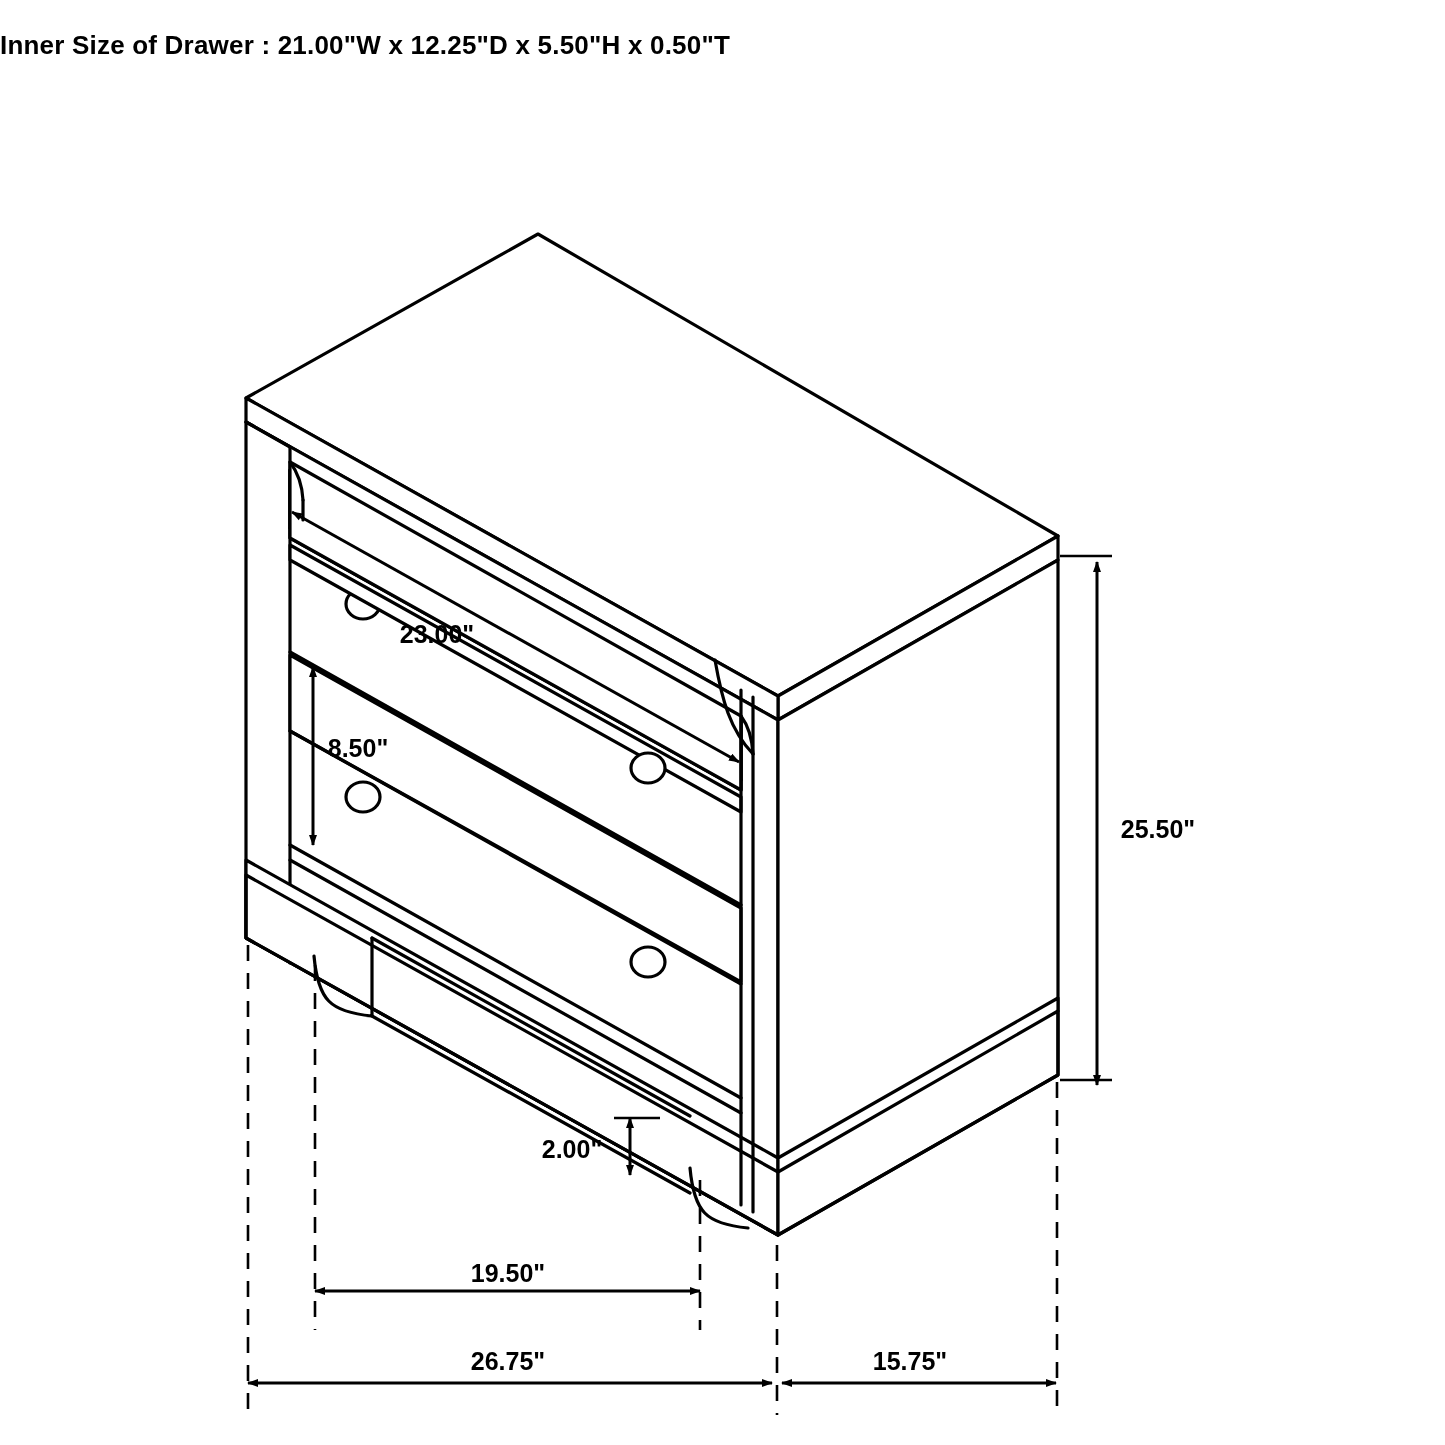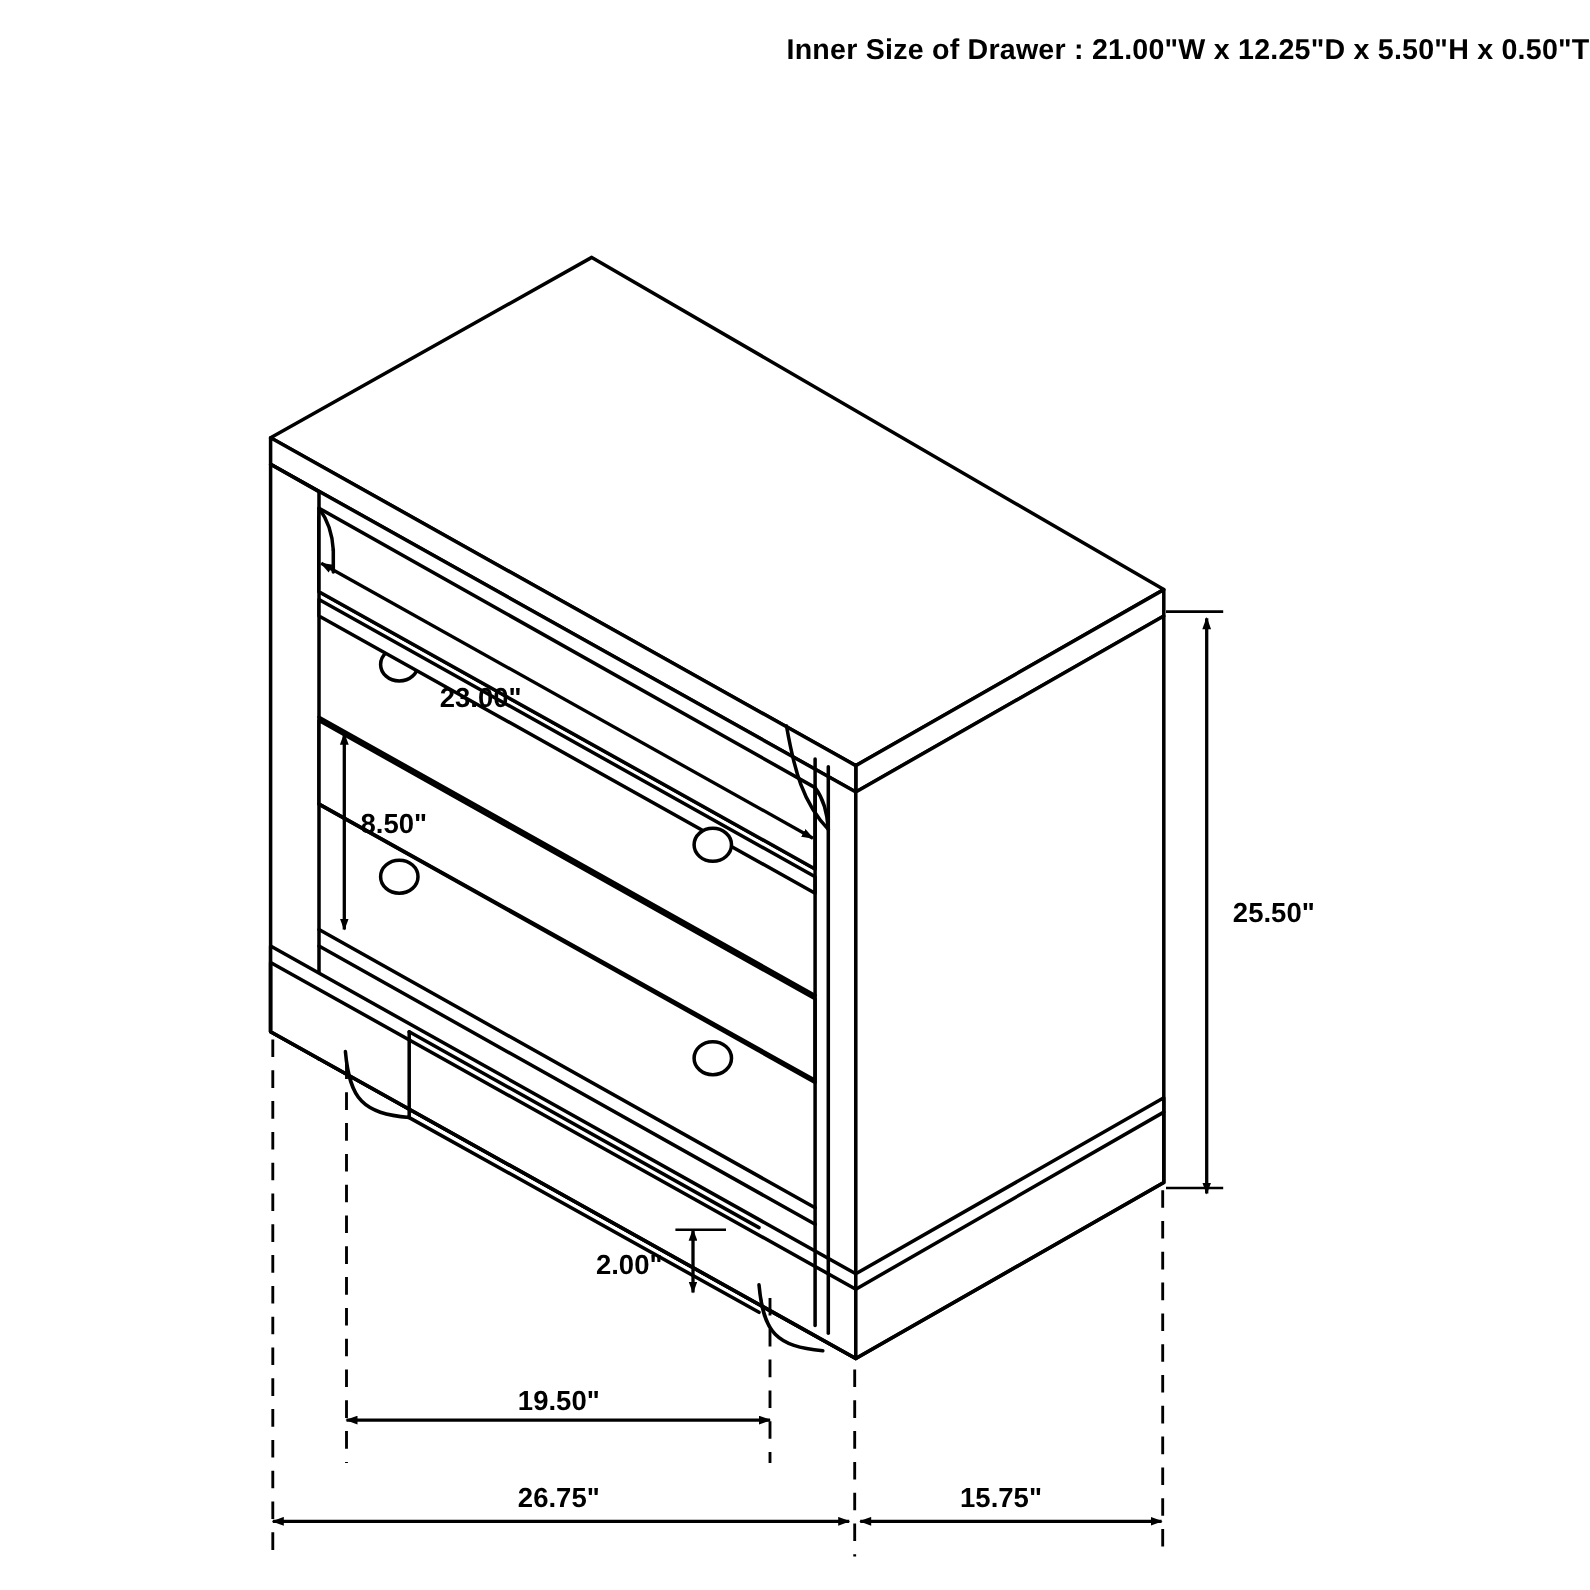--- a/index.html
+++ b/index.html
@@ -15,21 +15,21 @@
     width: 1445px;
     height: 1445px;
     background: #ffffff;
     overflow: hidden;
   }
   #title {
     position: absolute;
     top: 30px;
     left: 0;
     width: 1445px;
-    text-align: right;
+    text-align: left;
     font-size: 26px;
     font-weight: bold;
     color: #000000;
     letter-spacing: 0.2px;
   }
   #drawing {
     position: absolute;
     top: 0;
     left: 0;
   }

